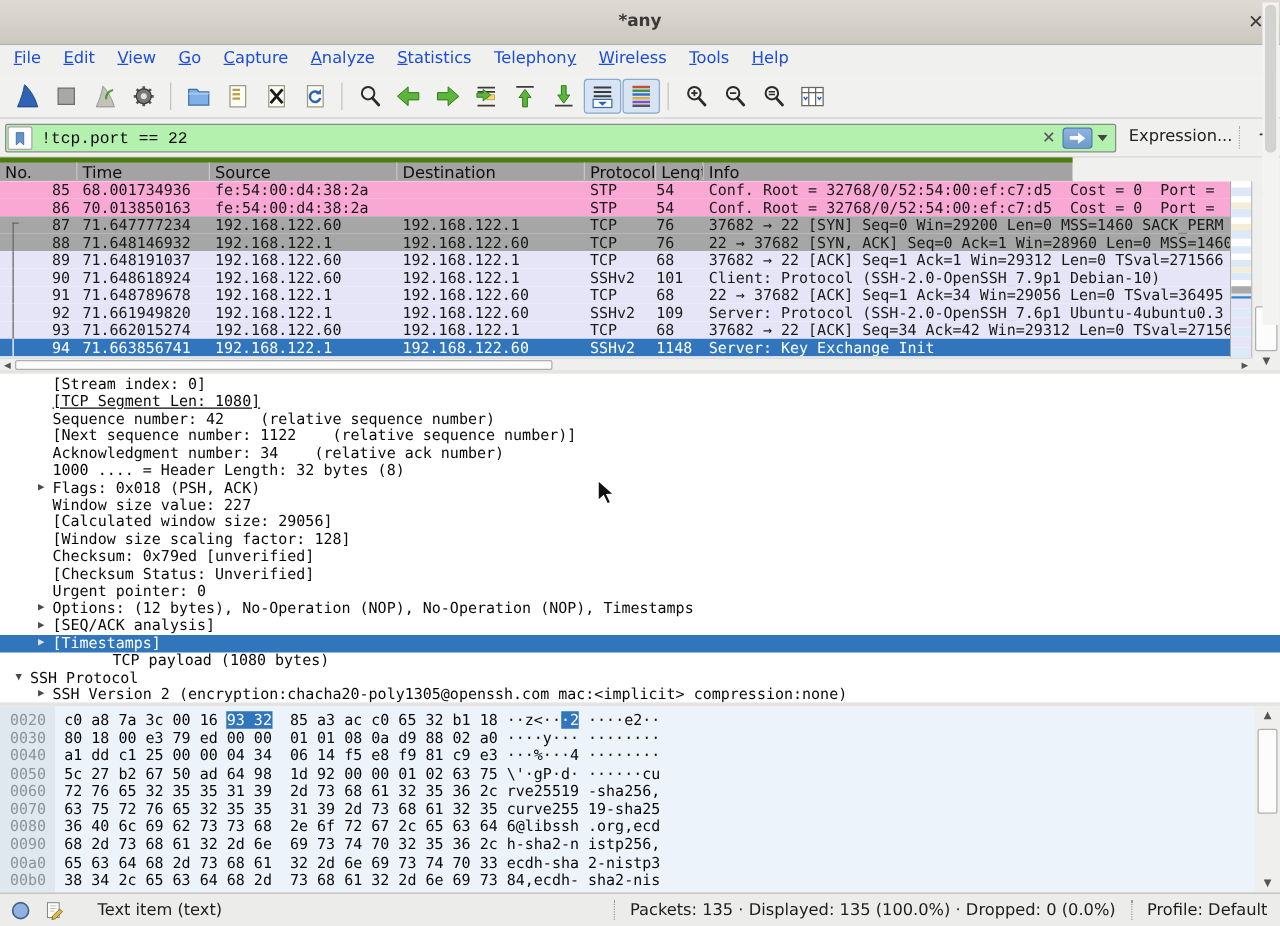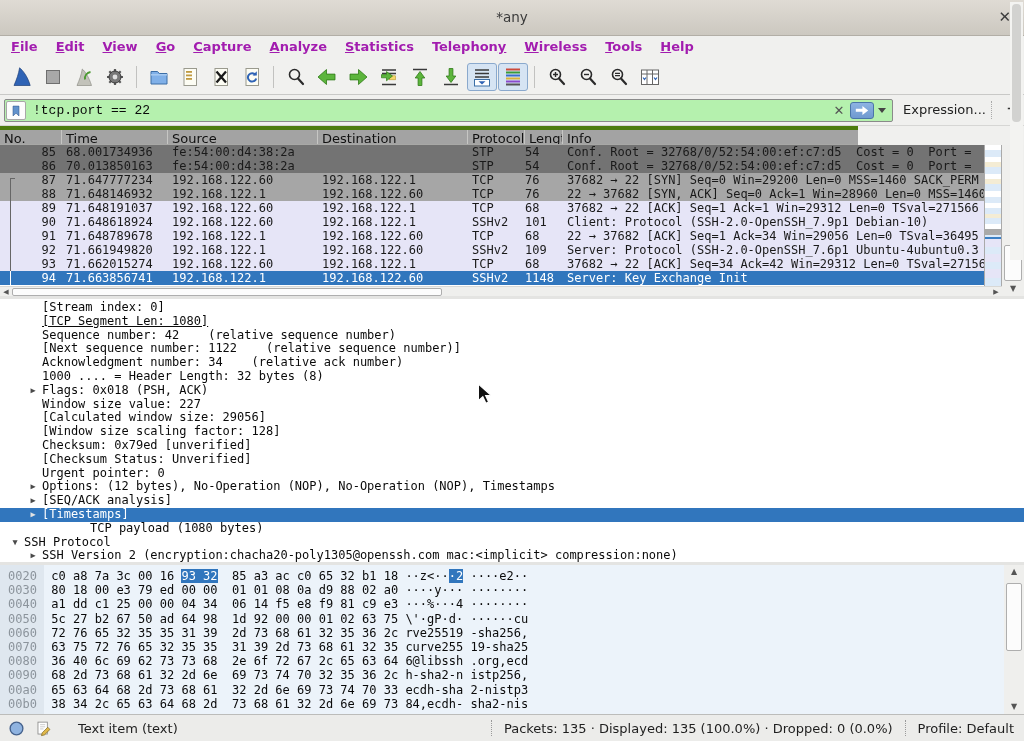--- a/index.html
+++ b/index.html
@@ -4,27 +4,27 @@
 <style>
   * { margin:0; padding:0; box-sizing:border-box; }
   html,body { width:1024px; height:741px; }
   body { font-family:"DejaVu Sans","Liberation Sans",sans-serif; font-size:13px; color:#1a1a1a; }
   #app { position:relative; width:1024px; height:741px; background:#f0f0ee; overflow:hidden; }
 
   
   .titlebar { position:absolute; left:0; top:0; width:1024px; height:36px;
     background:linear-gradient(#dfdbd4,#ccc8c0); border-bottom:1px solid #b2aea6; }
   .titlebar .title { position:absolute; left:0; right:0; top:9px; text-align:center;
-    font-weight:normal; color:#3a3a3a; font-size:13.5px; }
+    font-weight:bold; color:#3a3a3a; font-size:13.5px; }
   .titlebar .close { position:absolute; right:13px; top:8px; font-size:15px; font-weight:bold;
     color:#3c3c3c; cursor:default; }
 
   
   .menubar { position:absolute; left:0; top:36px; width:1024px; height:24px; background:#f0f0ee; padding-left:2px; }
-  .menu-item { display:inline-block; padding:3px 9px; font-size:13px; color:#a21caf;font-weight:bold; }
+  .menu-item { display:inline-block; padding:3px 9px; font-size:13px; color:#1d4ed8; }
   .menu-item u { text-decoration:underline; }
 
   
   .toolbar { position:absolute; left:0; top:60px; width:1024px; height:35px; background:#f1f1ef;
     border-bottom:1px solid #c9c9c7; display:flex; align-items:center; padding-left:6px; }
   .tb-btn { width:30px; height:28px; display:inline-flex; align-items:center; justify-content:center;
     border:1px solid transparent; background:transparent; margin:0 0.5px; }
   .tb-btn.pressed { background:#d6e4f3; border:1px solid #8aa9cd; border-radius:3px; }
   .tb-sep { display:inline-block; width:1px; height:22px; background:#c2c2c0; margin:0 6px; }
 
@@ -55,21 +55,21 @@
 
   
   .prows { position:absolute; left:0; top:145px; width:984px; height:141px; overflow:hidden; background:#fff; }
   .prow { height:14px; line-height:14px; display:flex; position:relative;
     font-family:"DejaVu Sans Mono","Liberation Mono",monospace; font-size:12px; white-space:pre; }
   .prow span { overflow:hidden; }
   .cn{width:62px; text-align:right; padding-right:6px;} .ct{width:106px; padding-left:4px;}
   .cs{width:150px; padding-left:4px;} .cd{width:150px; padding-left:4px;}
   .cp{width:57px; padding-left:4px;} .cl{width:38px; text-align:left; padding-right:5px;}
   .ci{flex:1; padding-left:4px;}
-  .prow.white{background:#737373;} .prow.gray{background:#a6a6a6;}
+  .prow.white{background:#f9a8d4;} .prow.gray{background:#a6a6a6;}
   .prow.lav{background:#e6e5f7;} .prow.sel{background:#3176bd; color:#fff;}
   .relline{position:absolute; left:10px; top:0; bottom:0; width:1px; background:#666;}
   .prow.rel-first .relline{top:5px;}
   .reltick{position:absolute; left:10px; top:5px; width:5px; height:1px; background:#666;}
   .prow.sel .relline{background:#fff;}
 
   
   .minimap { position:absolute; left:984px; top:145px; width:18px; height:141px; background:#fff;
     border-left:1px solid #aaa; border-right:1px solid #aaa; overflow:hidden; }
   .minimap div { width:100%; }

